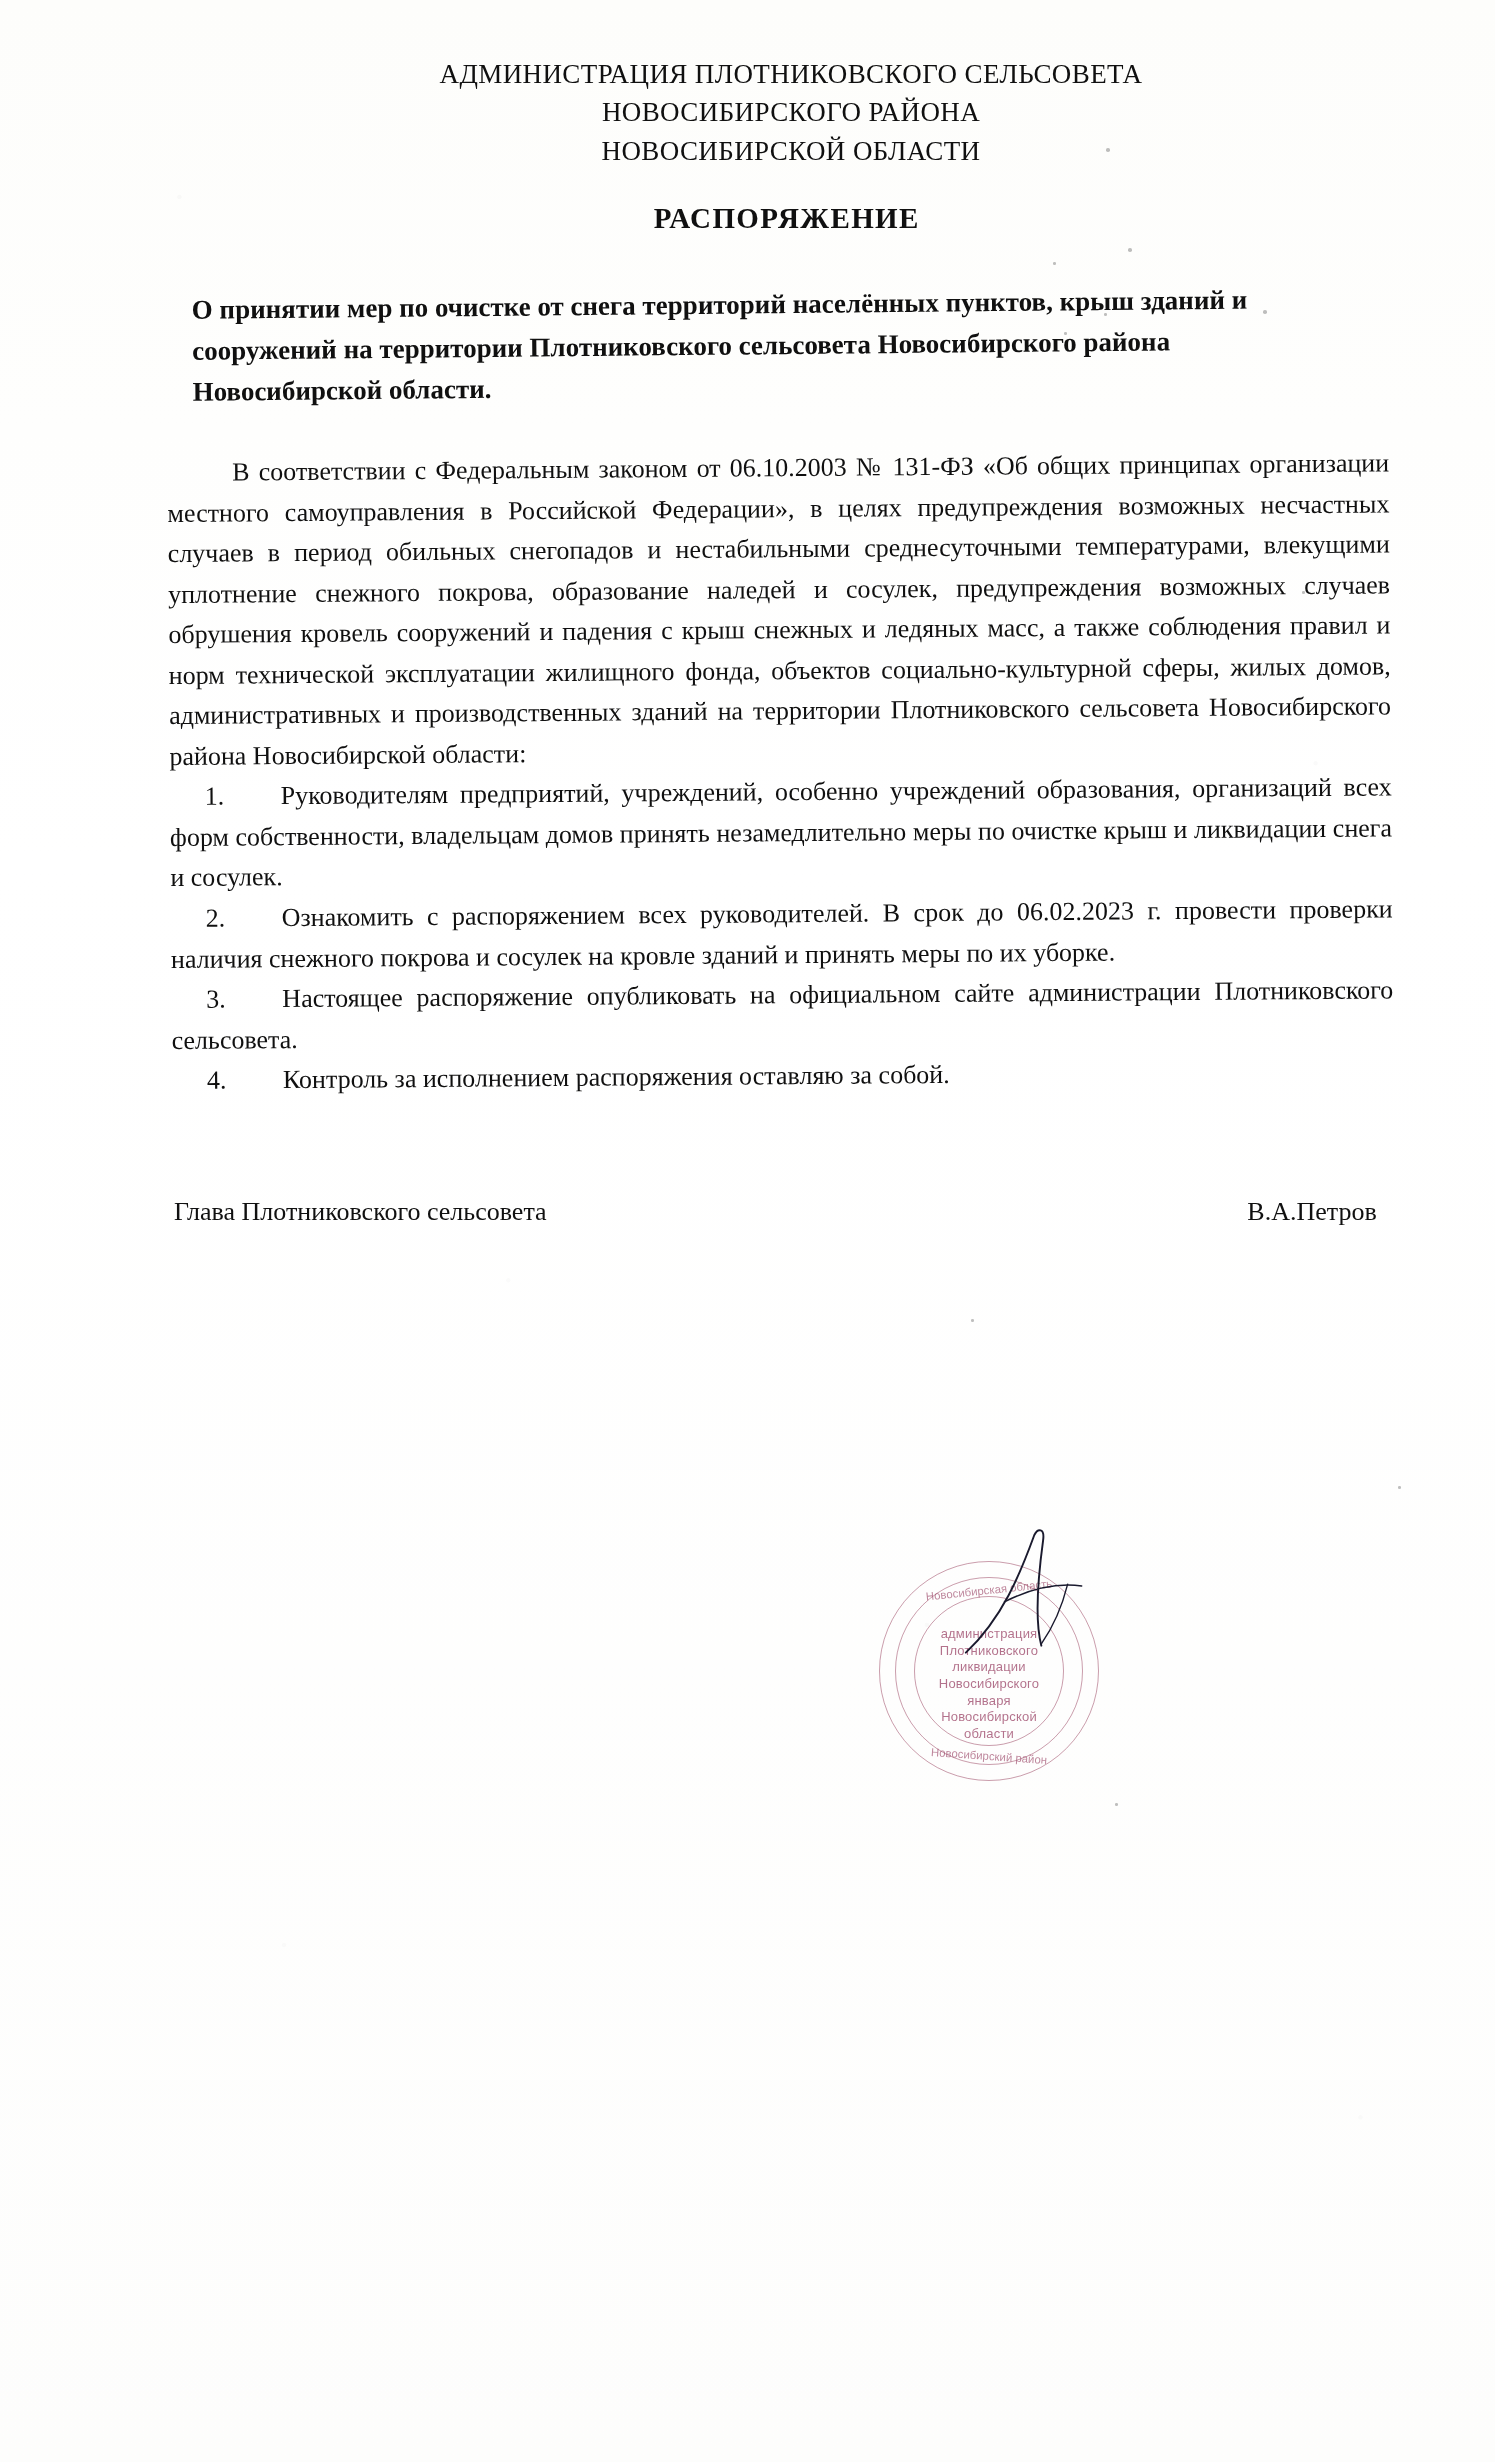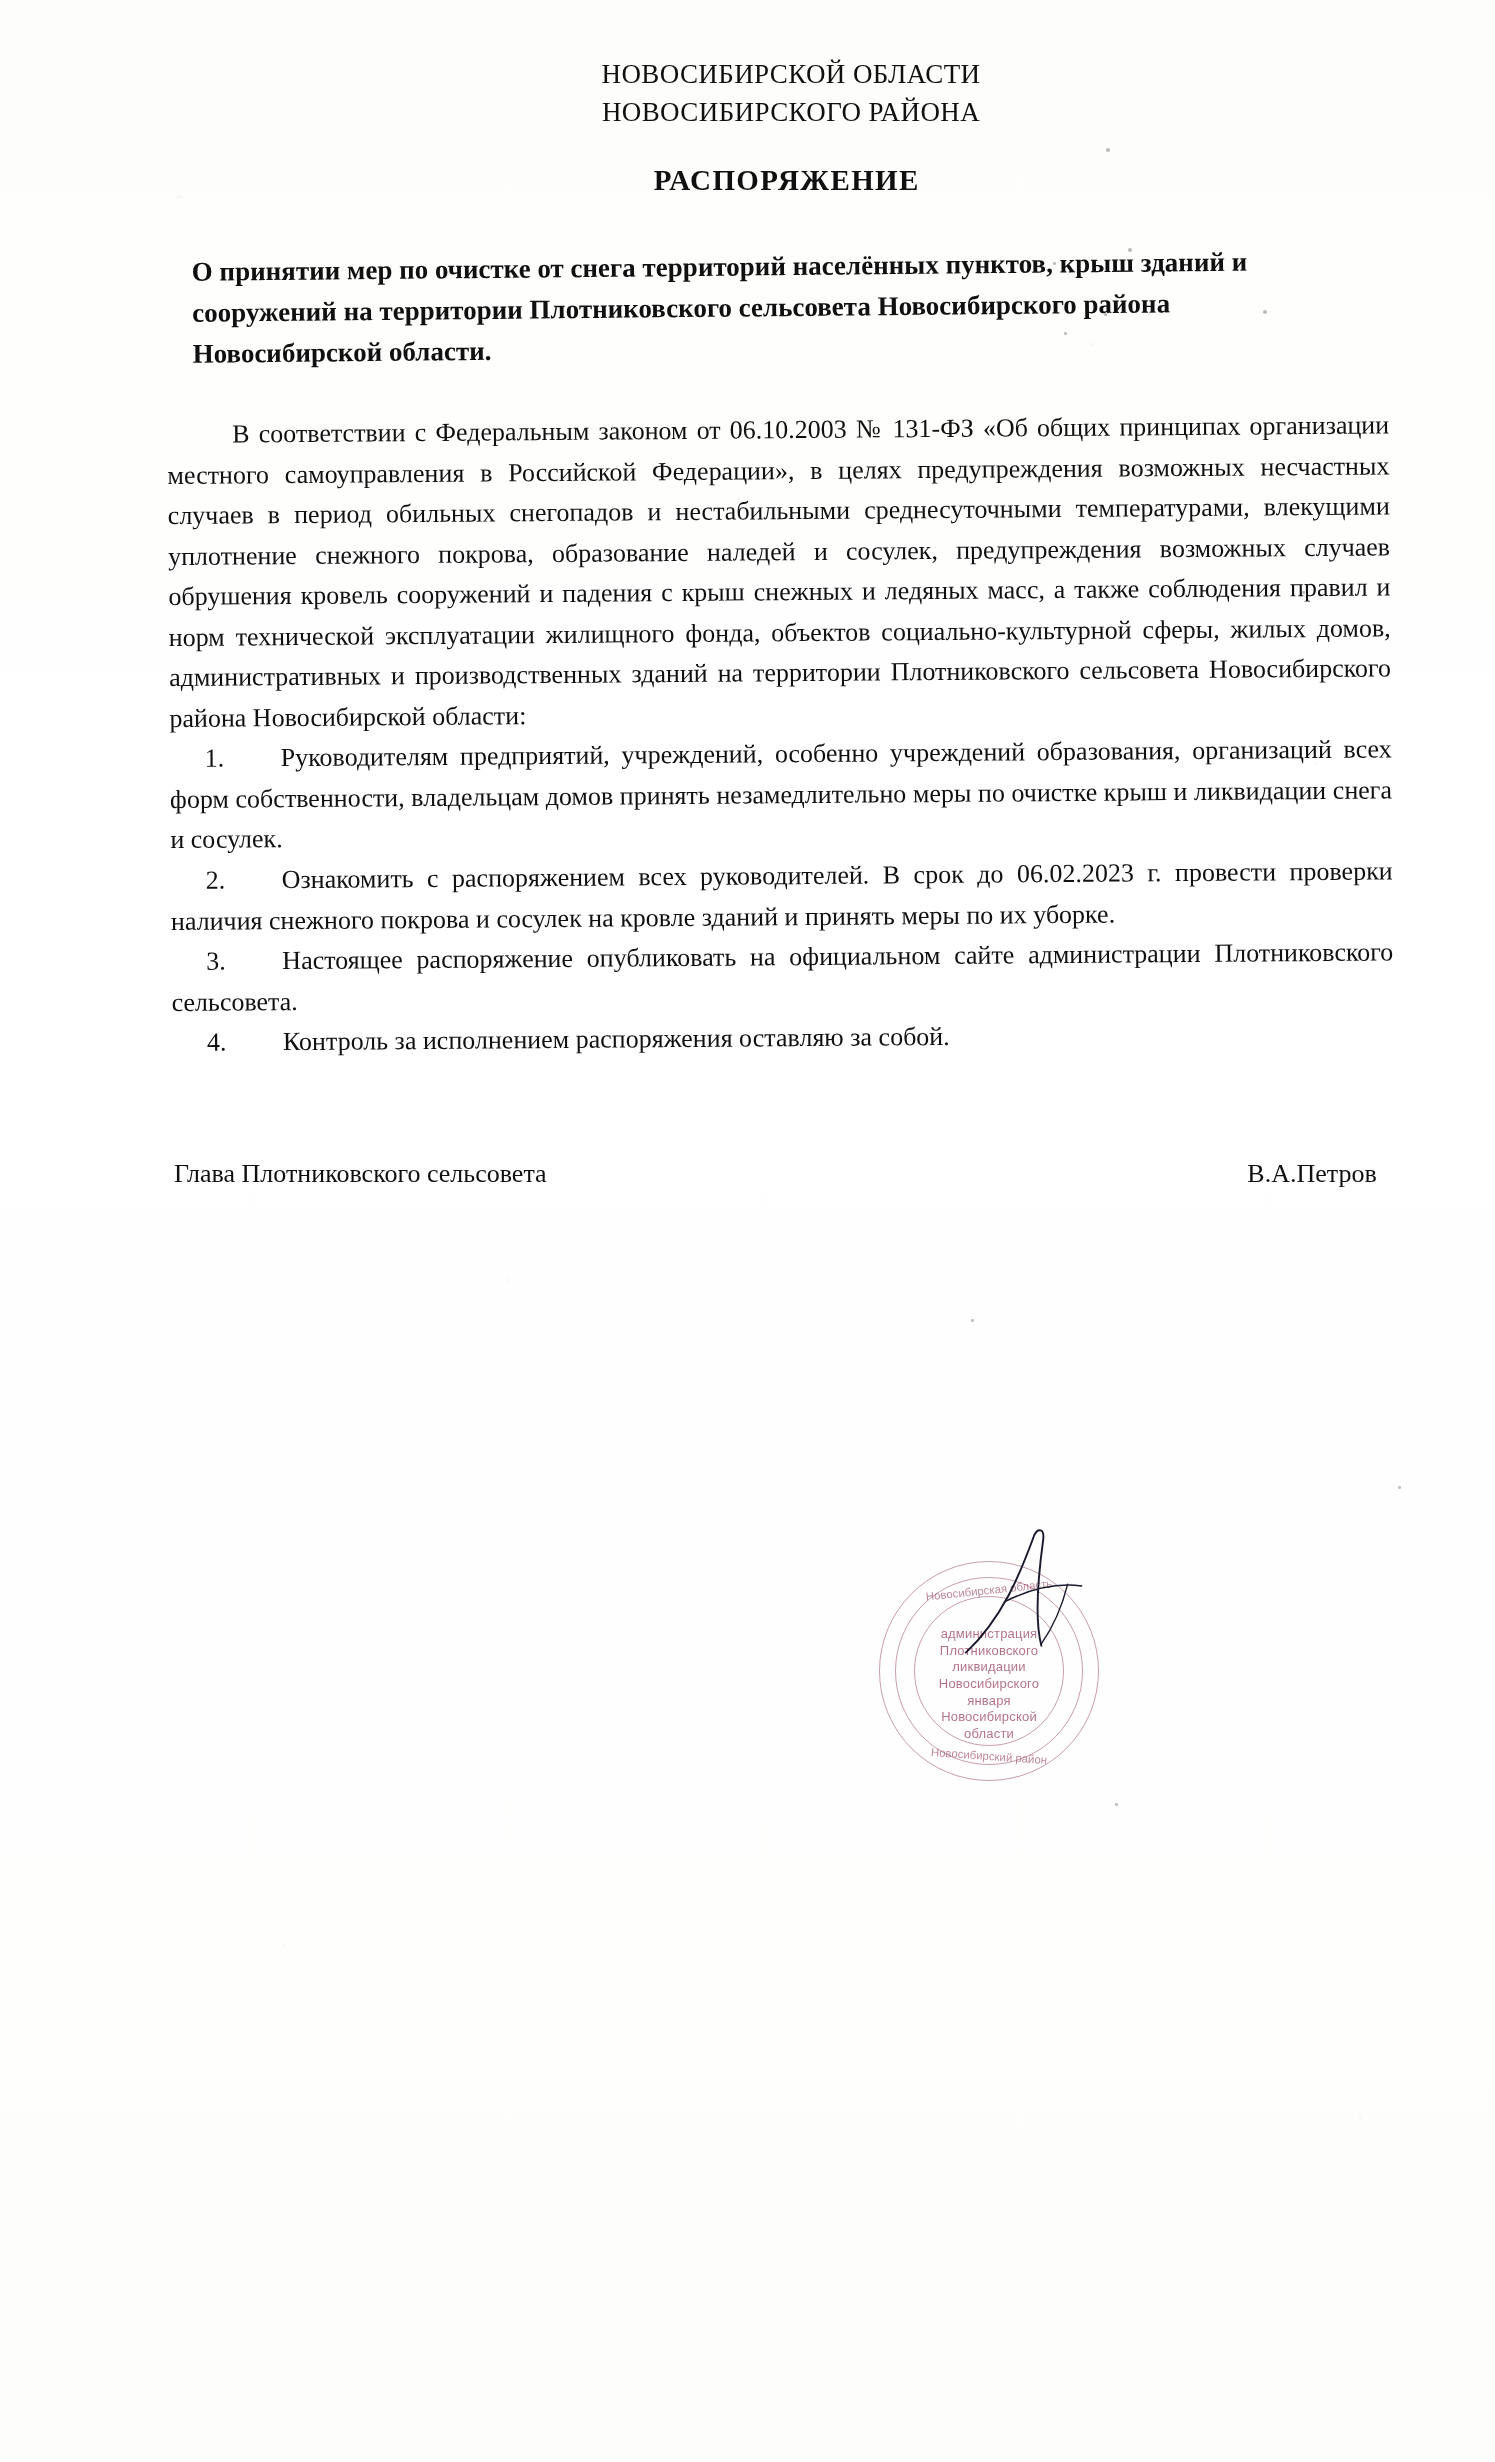--- a/index.html
+++ b/index.html
@@ -209,22 +209,23 @@
 </style>
 </head>
 <body>
 
 <div class="page">
   <div class="scan-noise"></div>
 
   <div class="content">
 
     <div class="org-header">
+      <div>АДМИНИСТРАЦИЯ ПЛОТНИКОВСКОГО СЕЛЬСОВЕТА</div>
+      <div>НОВОСИБИРСКОГО РАЙОНА</div>
       <div>НОВОСИБИРСКОЙ ОБЛАСТИ</div>
-      <div>НОВОСИБИРСКОГО РАЙОНА</div>
     </div>
 
     <div class="doc-kind">РАСПОРЯЖЕНИЕ</div>
 
 
     <div class="doc-title">О принятии мер по очистке от снега территорий населённых пунктов, крыш зданий и сооружений на территории Плотниковского сельсовета Новосибирского района Новосибирской области.</div>
 
     <div class="body-block">
 
       <p class="para">В соответствии с Федеральным законом от 06.10.2003 № 131-ФЗ «Об общих принципах организации местного самоуправления в Российской Федерации», в целях предупреждения возможных несчастных случаев в период обильных снегопадов и нестабильными среднесуточными температурами, влекущими уплотнение снежного покрова, образование наледей и сосулек, предупреждения возможных случаев обрушения кровель сооружений и падения с крыш снежных и ледяных масс, а также  соблюдения правил и норм технической эксплуатации жилищного фонда, объектов социально-культурной сферы, жилых домов, административных и производственных зданий на территории Плотниковского сельсовета Новосибирского района Новосибирской области:</p>

